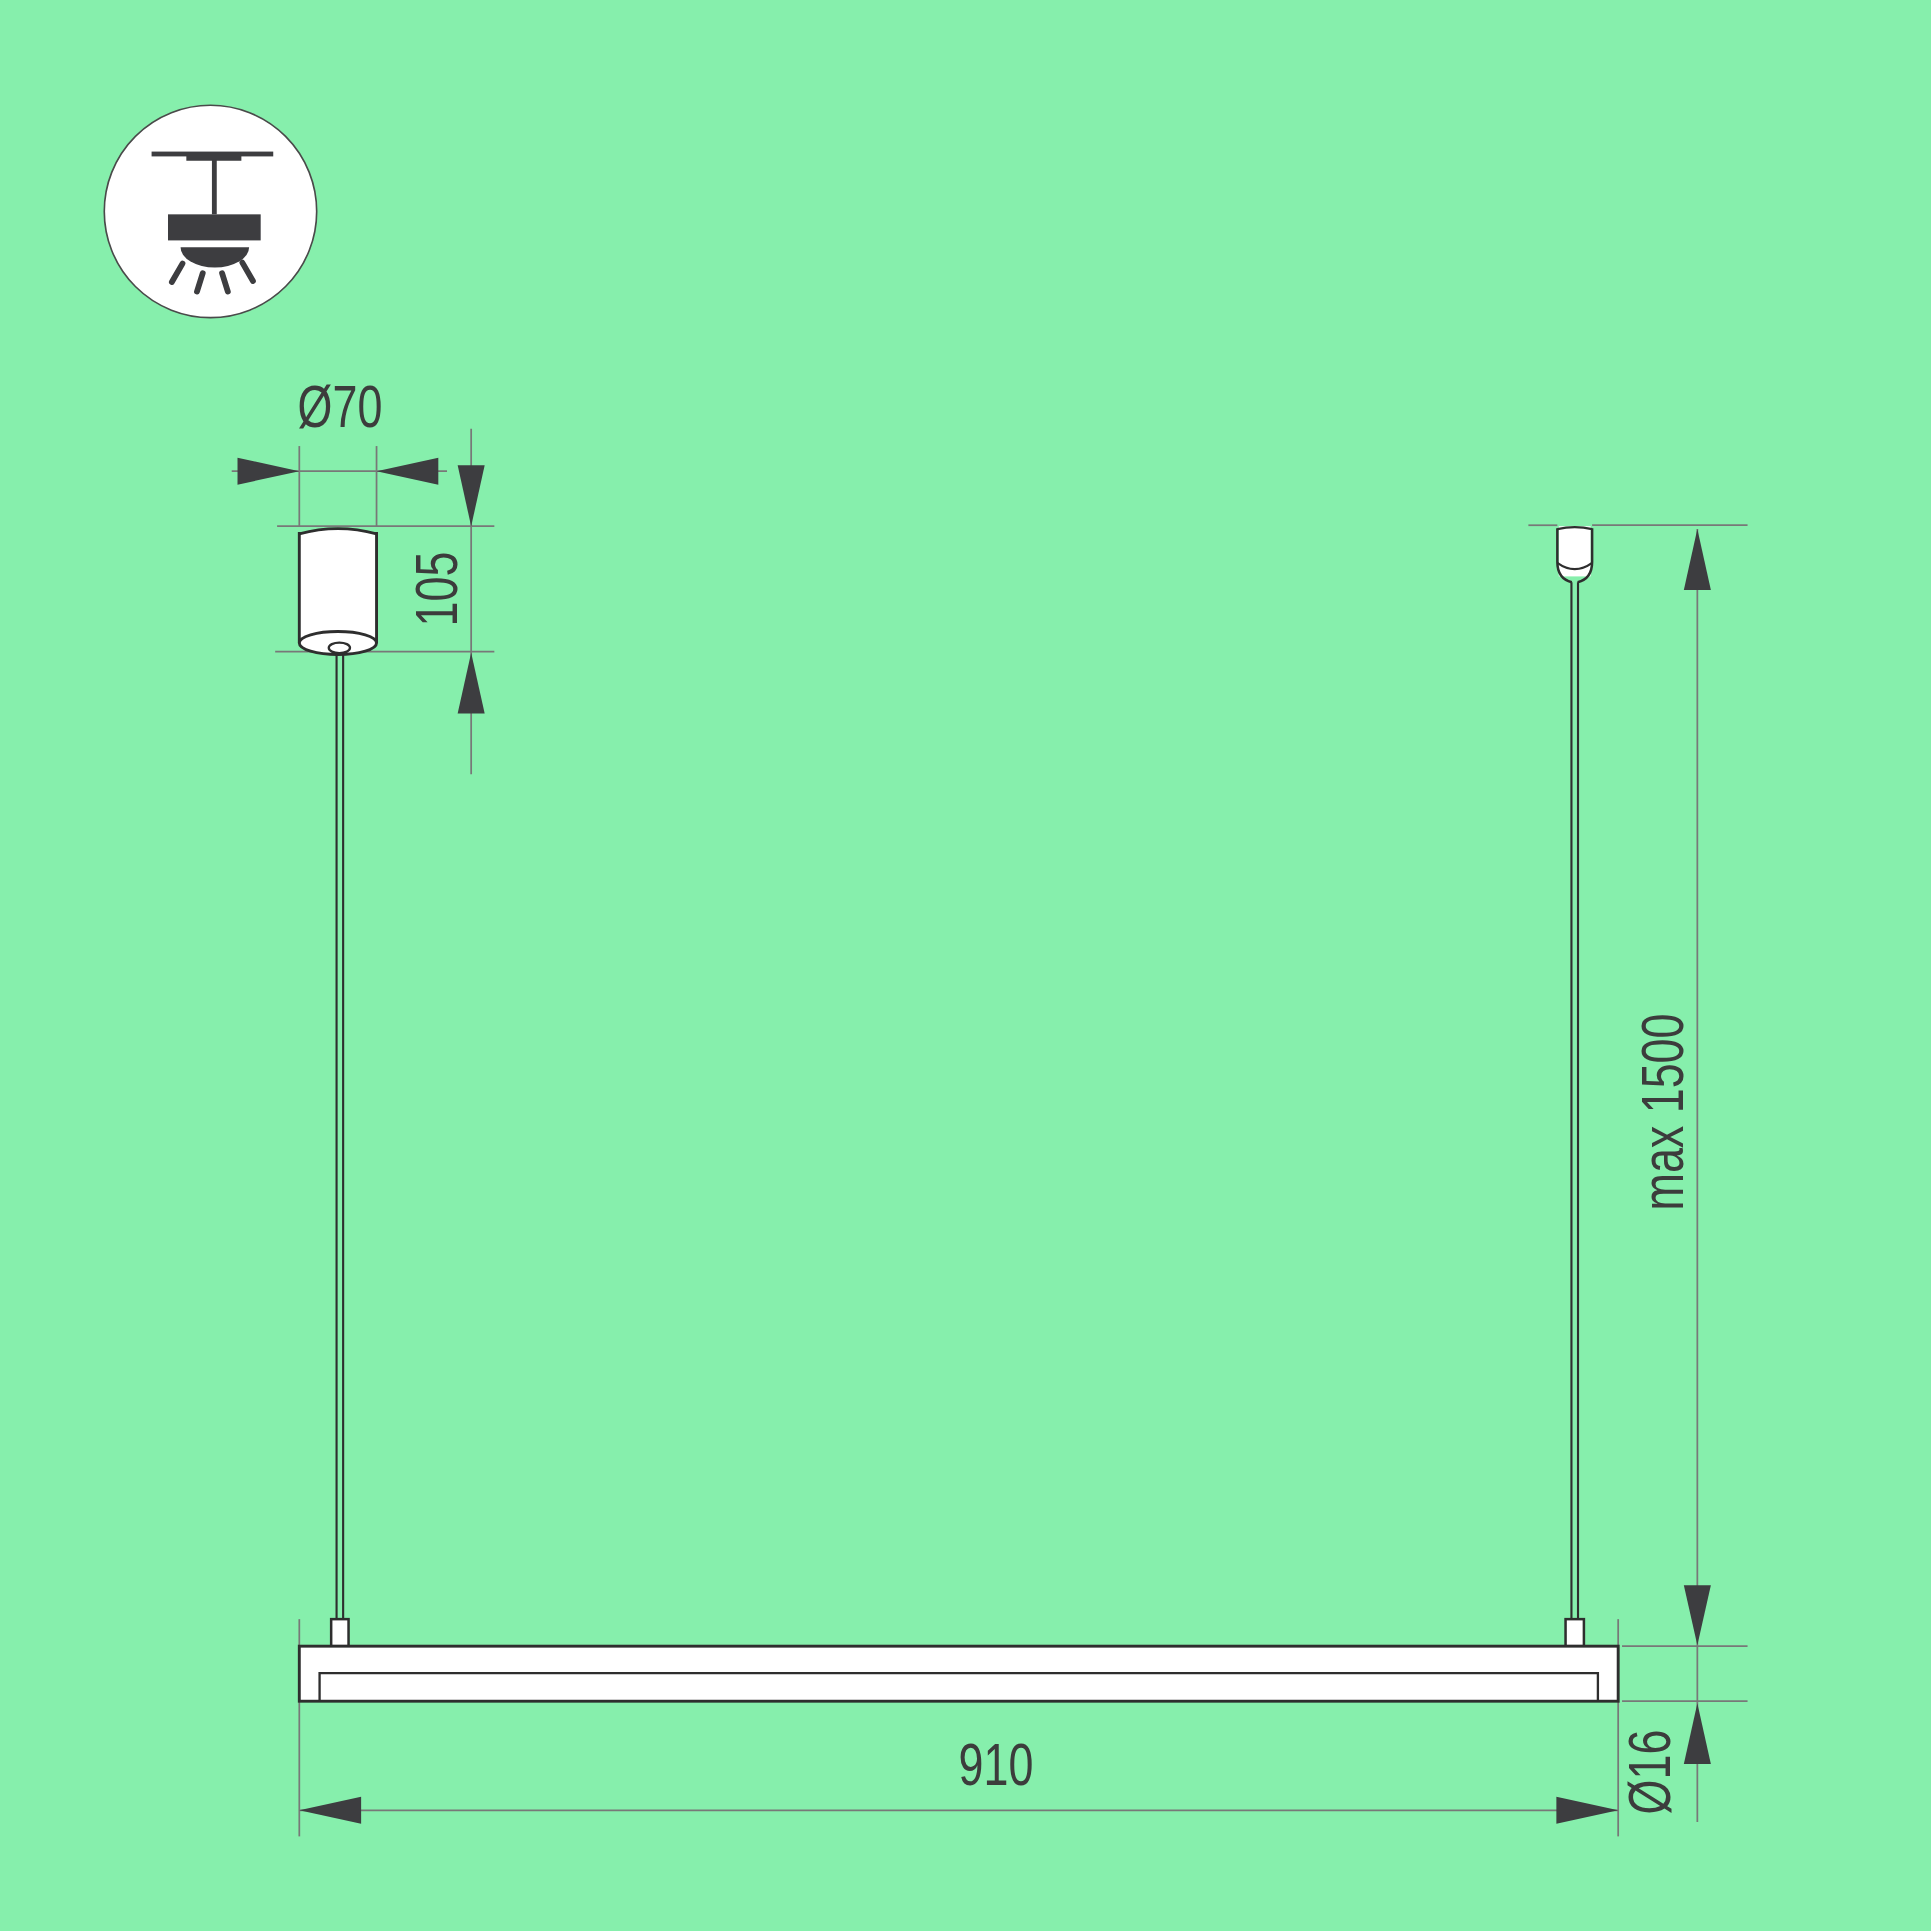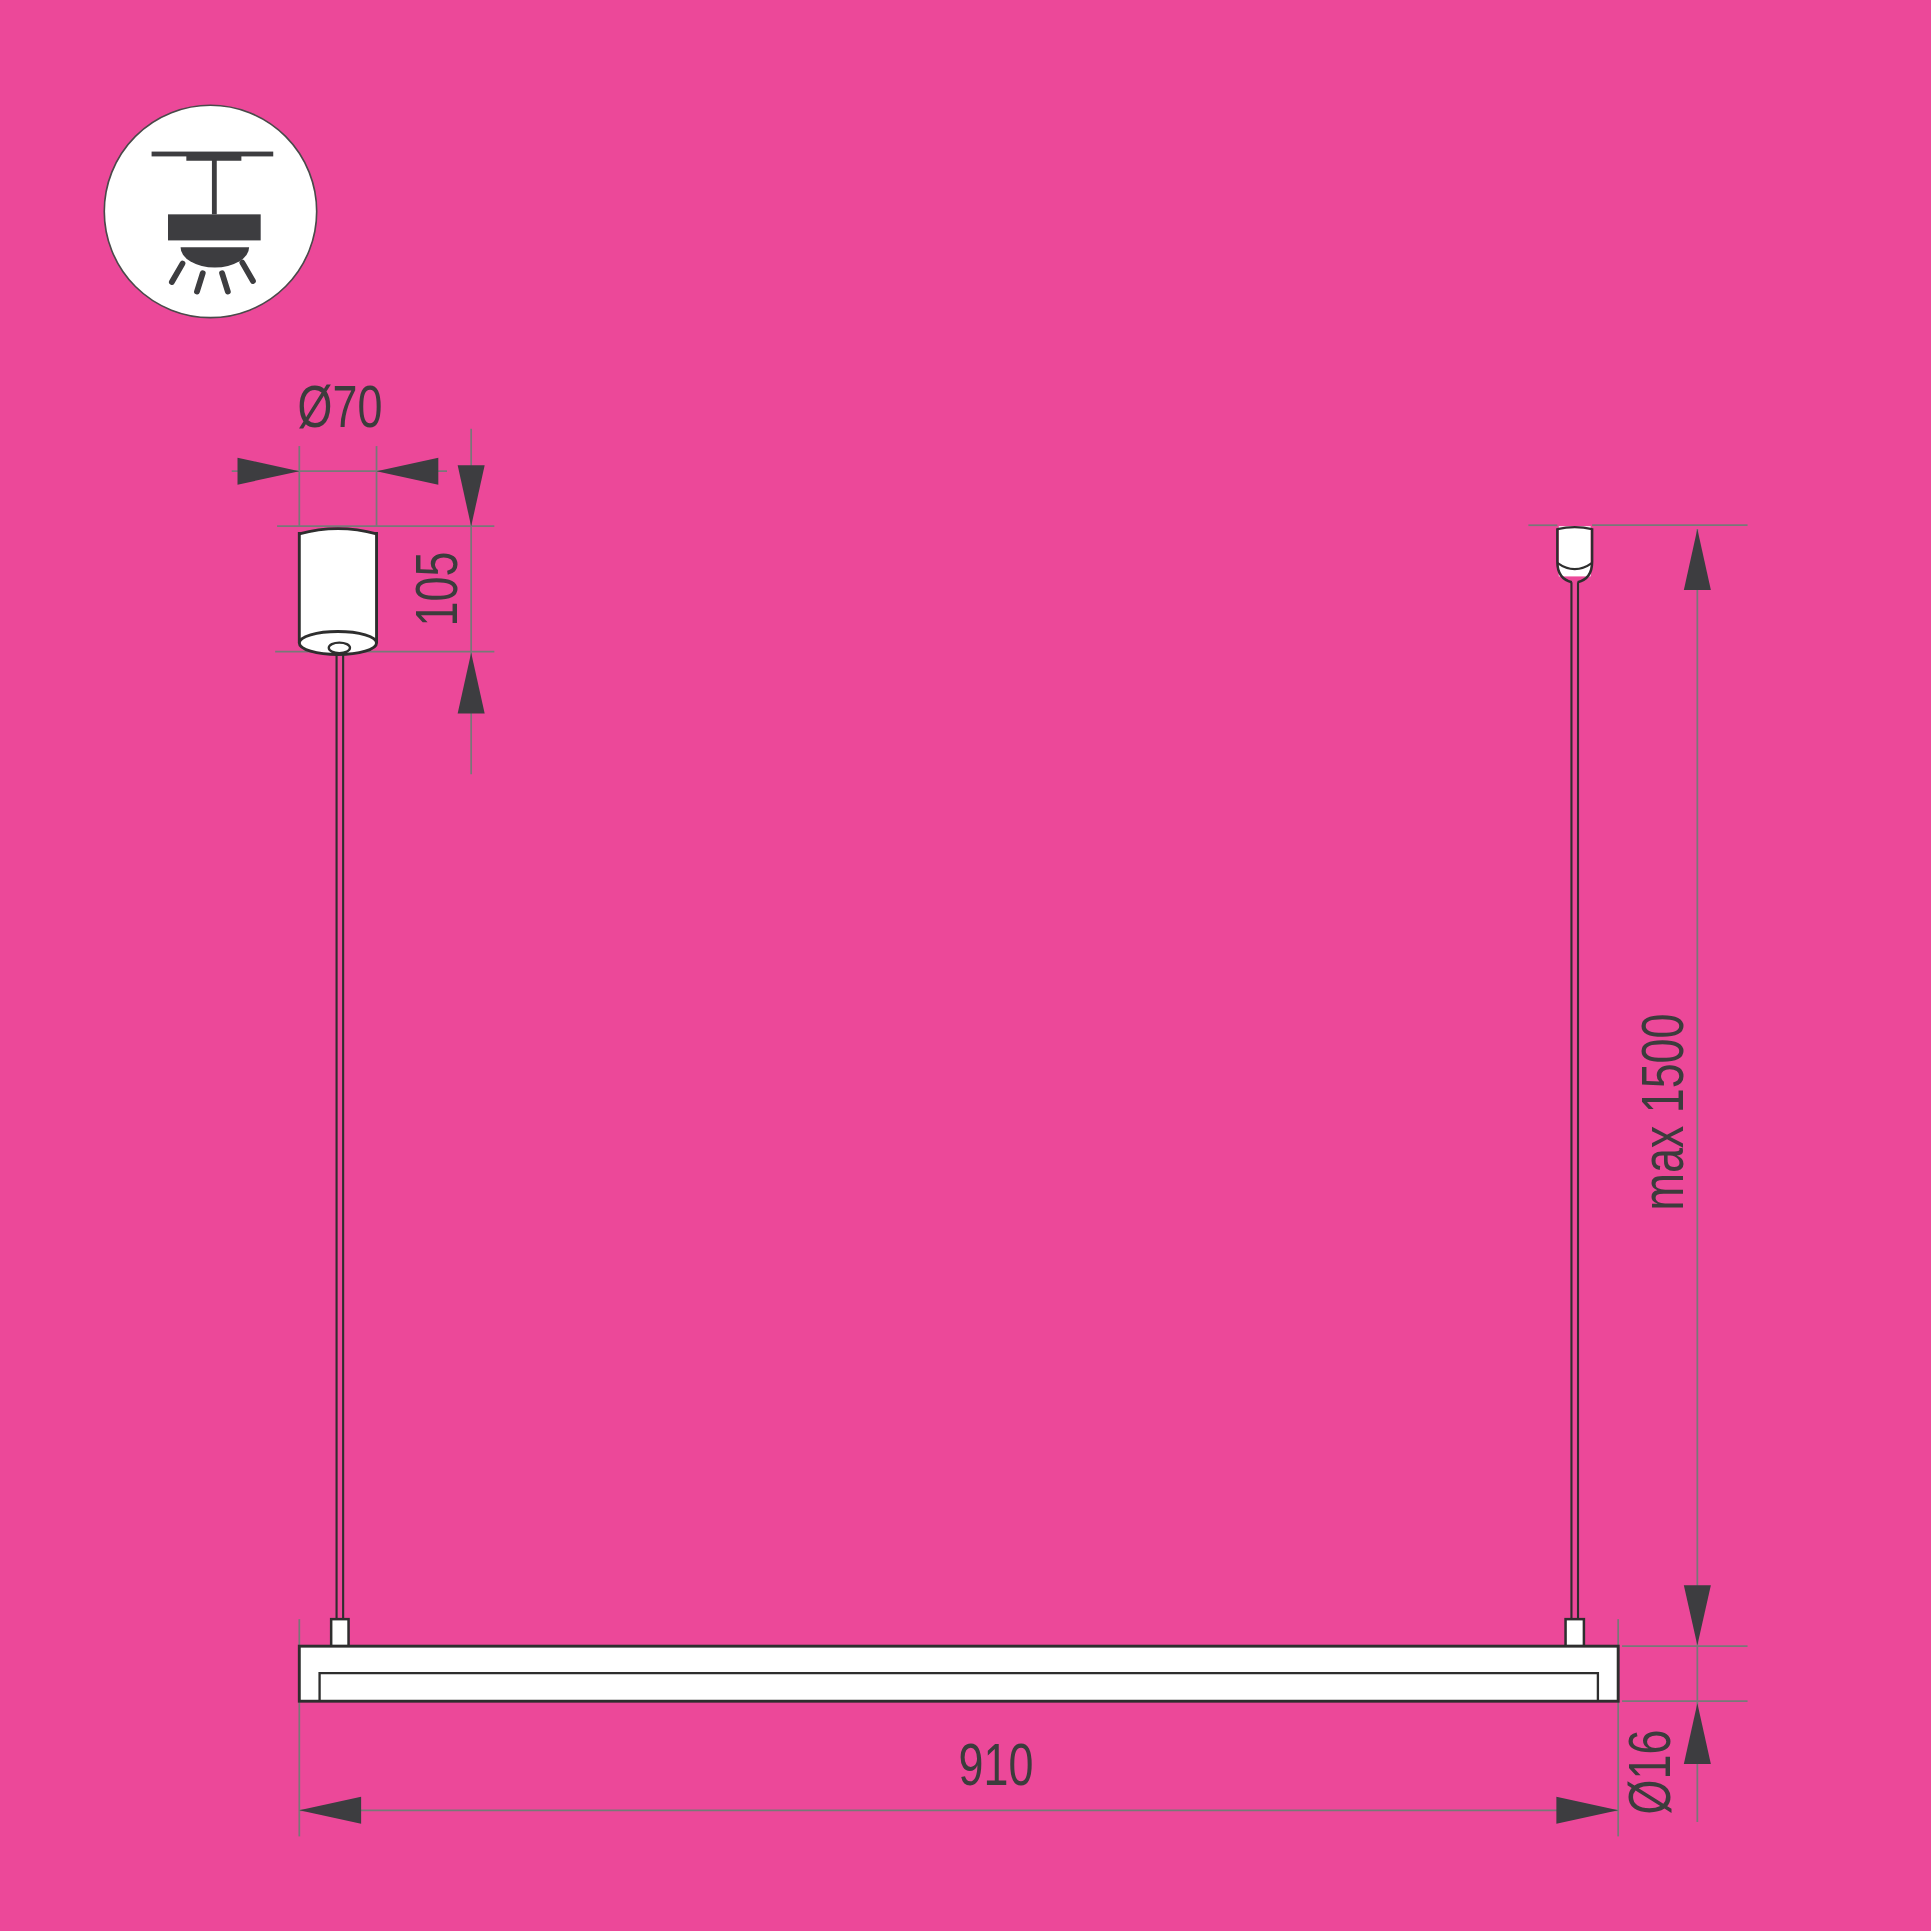--- a/index.html
+++ b/index.html
@@ -1,19 +1,19 @@
 <!DOCTYPE html>
 <html><head>
 <meta charset="utf-8">
 <style>
   html,body{margin:0;padding:0;background:#ffffff;}
   #canvas{
     position:relative;
     width:1931px;height:1931px;
-    background:#ec4899;
+    background:#86efac;
     font-family:"Liberation Sans","DejaVu Sans",sans-serif;
     overflow:hidden;
   }
   #drawing-svg{position:absolute;left:0;top:0;width:1931px;height:1931px;}
   .dim-label{
     position:absolute;
     width:290px;height:62px;line-height:62px;
     text-align:center;
     font-size:59px;
     color:#3c3c3c;

